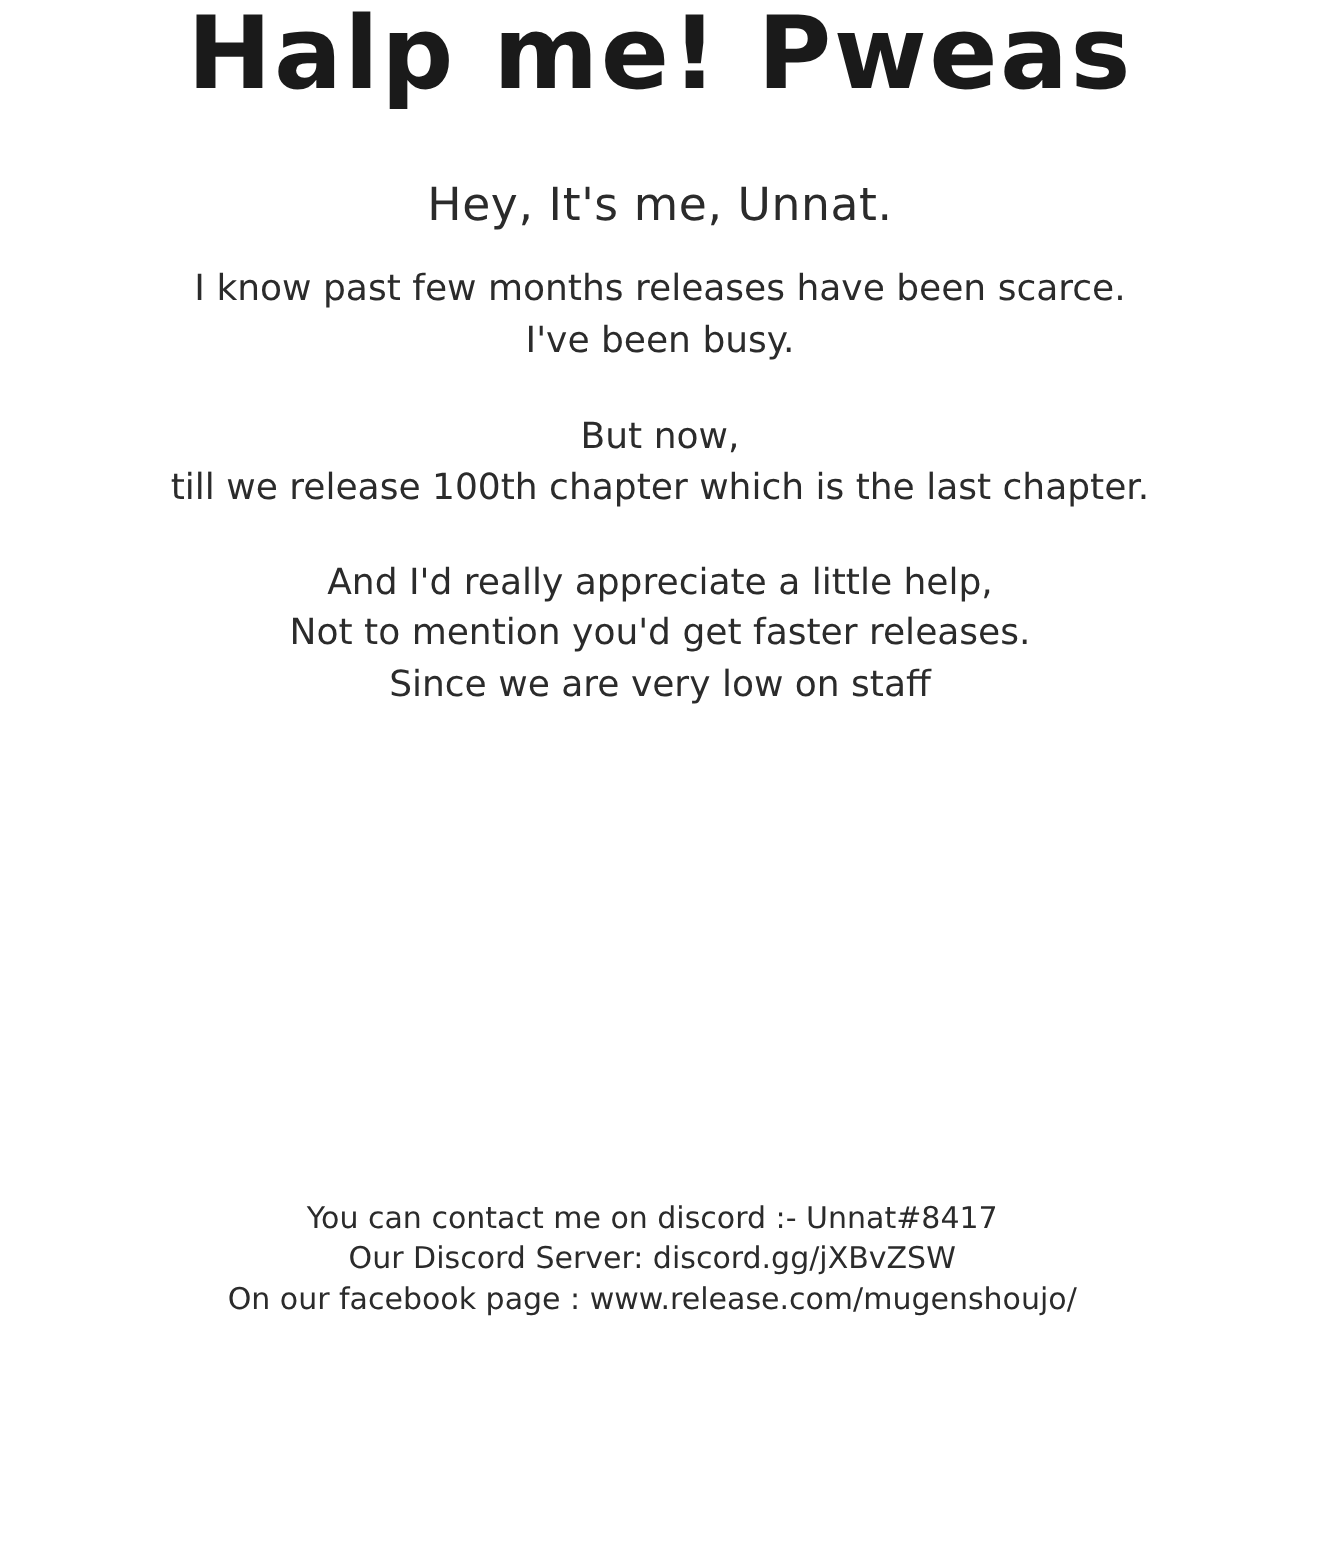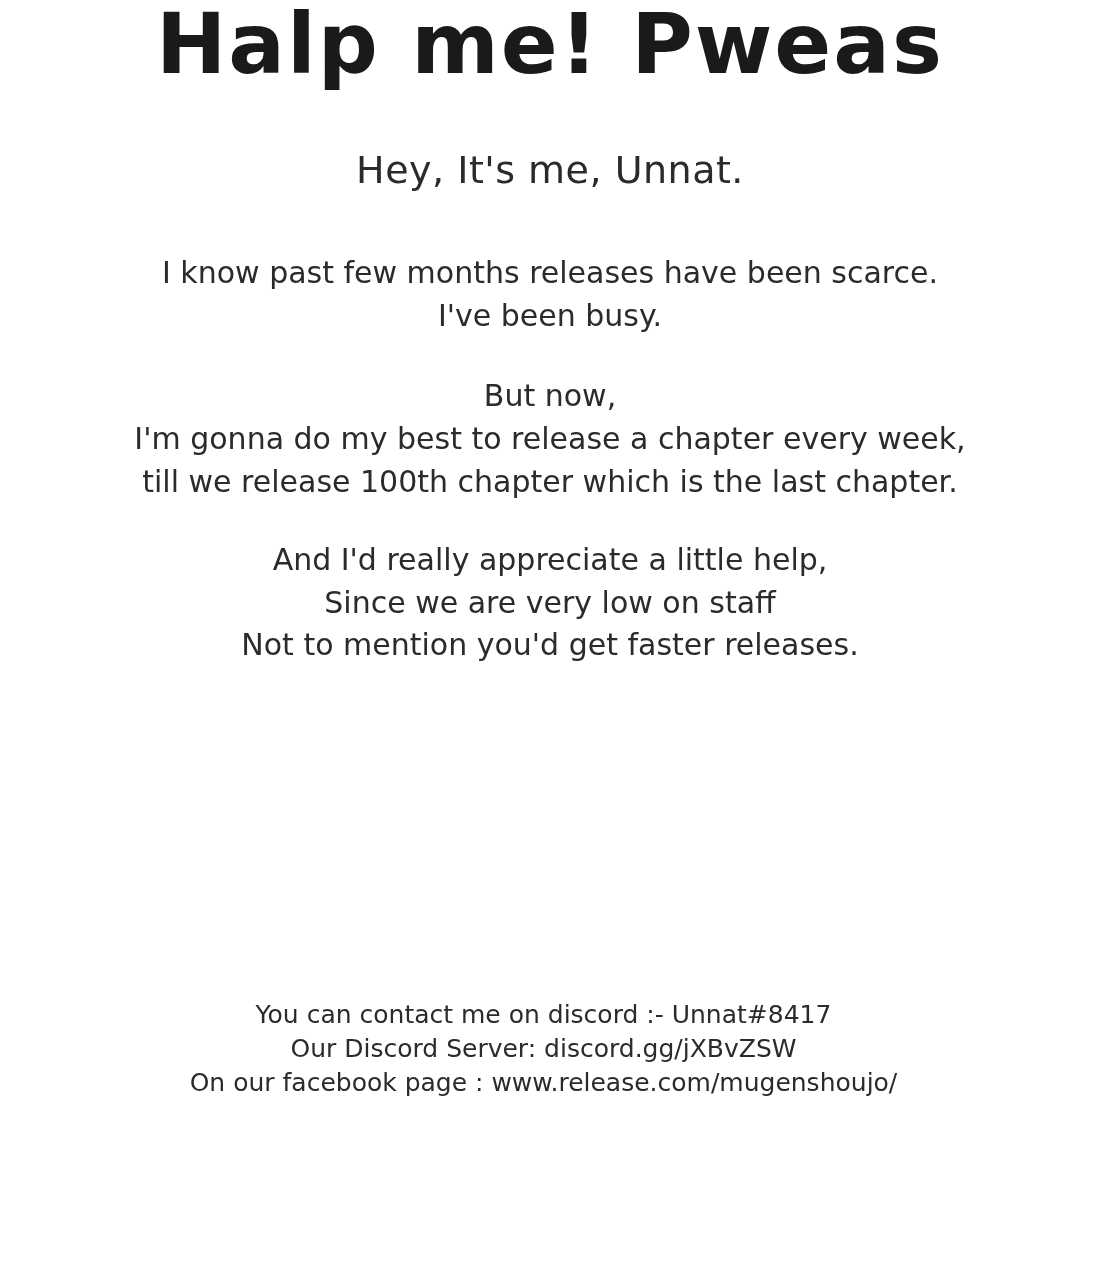--- a/index.html
+++ b/index.html
@@ -34,21 +34,21 @@
   }
   .greeting {
     margin-top: 60px;
     font-size: 38px;
     font-weight: 400;
     letter-spacing: 0.5px;
     text-align: center;
     color: #2b2b2b;
   }
   .body-block {
-    margin-top: 60px;
+    margin-top: 28px;
     text-align: center;
     font-size: 30px;
     line-height: 1.42;
     color: #2b2b2b;
     width: 860px;
   }
   .body-block p {
     margin: 0;
   }
   .spacer-sm { height: 36px; }
@@ -75,28 +75,27 @@
   <div class="greeting">Hey, It's me, Unnat.</div>
 
   <div class="body-block">
 
     <p>I know past few months releases have been scarce.</p>
     <p>I've been busy.</p>
 
     <div class="spacer-md"></div>
 
     <p>But now,</p>
-    <p>I'm gonna do my best to release a chapter every week,</p>
     <p>till we release 100th chapter which is the last chapter.</p>
 
     <div class="spacer-sm"></div>
 
     <p>And I'd really appreciate a little help,</p>
+    <p>Not to mention you'd get faster releases.</p>
     <p>Since we are very low on staff</p>
-    <p>Not to mention you'd get faster releases.</p>
 
   </div>
 
   <div class="contact-block">
     <p>You can contact me on discord :- Unnat#8417</p>
     <p>Our Discord Server: discord.gg/jXBvZSW</p>
     <p>On our facebook page : www.release.com/mugenshoujo/</p>
   </div>
 
 </div>

